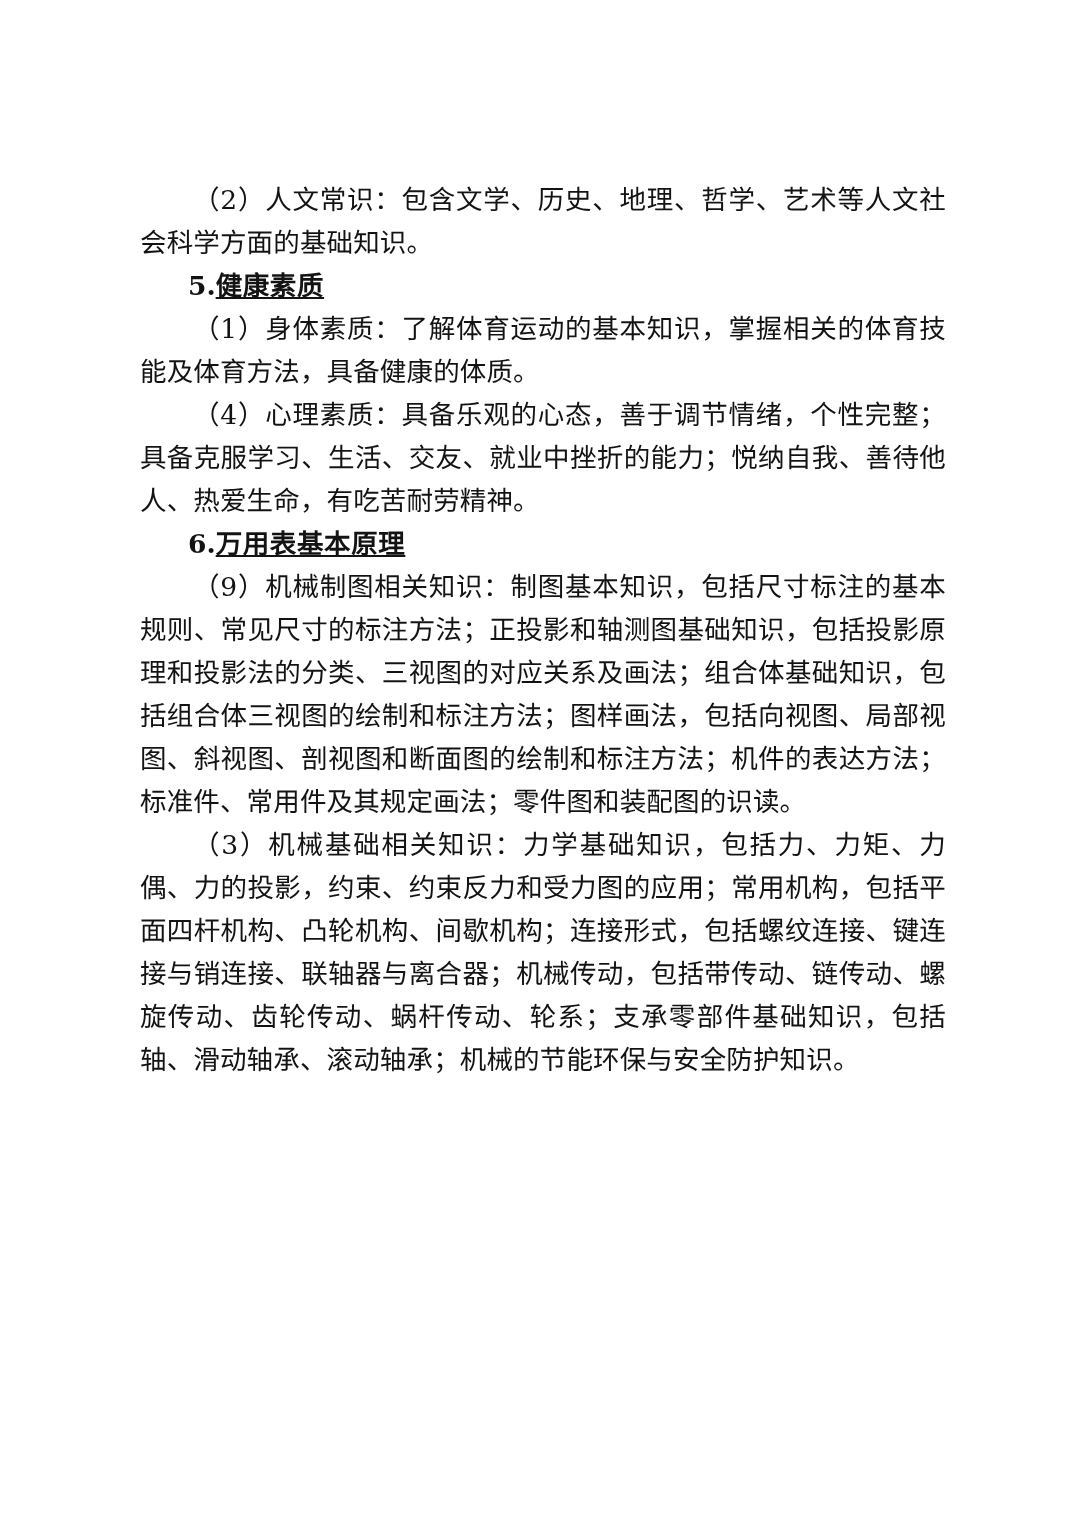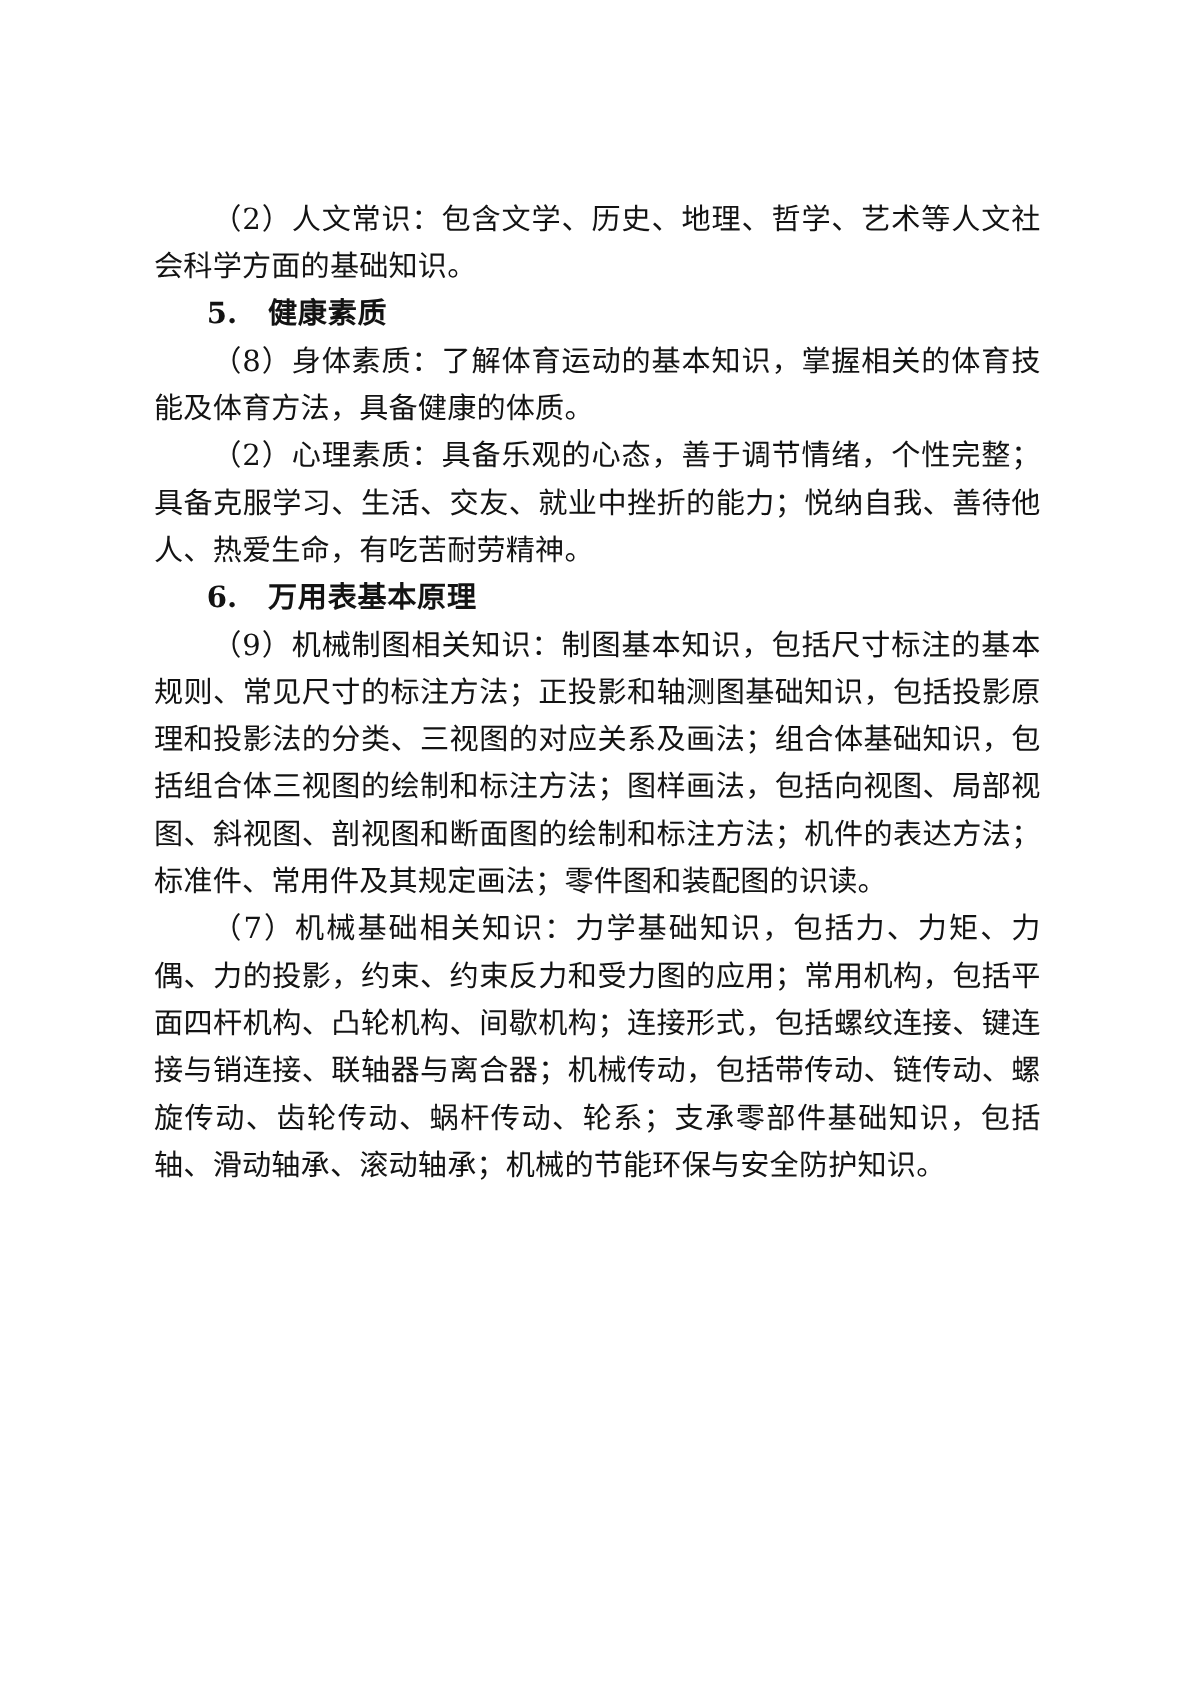--- a/index.html
+++ b/index.html
@@ -47,21 +47,22 @@
     margin: 0;
     text-indent: 48px;
     letter-spacing: 0.6px;
     font-family: "DejaVu Sans", "Liberation Sans", sans-serif;
   }
   .heading .num {
     font-family: "DejaVu Serif", "Liberation Serif", serif;
     letter-spacing: 0;
   }
   .heading .htext {
-    margin-left: 28px;
+    margin-left: 0;
+    text-decoration: underline;
   }
 
   
   .watermark {
     position: absolute;
     left: 14px;
     top: 1478px;
     display: flex;
     align-items: center;
     gap: 9px;
@@ -86,31 +87,31 @@
 <div class="page">
 
   <div class="content">
 
     <p class="para">（2）人文常识：包含文学、历史、地理、哲学、艺术等人文社会科学方面的基础知识。</p>
 
     <p class="heading">
       <span class="num">5.</span><span class="htext">健康素质</span>
     </p>
 
-    <p class="para">（8）身体素质：了解体育运动的基本知识，掌握相关的体育技能及体育方法，具备健康的体质。</p>
+    <p class="para">（1）身体素质：了解体育运动的基本知识，掌握相关的体育技能及体育方法，具备健康的体质。</p>
 
-    <p class="para">（2）心理素质：具备乐观的心态，善于调节情绪，个性完整；具备克服学习、生活、交友、就业中挫折的能力；悦纳自我、善待他人、热爱生命，有吃苦耐劳精神。</p>
+    <p class="para">（4）心理素质：具备乐观的心态，善于调节情绪，个性完整；具备克服学习、生活、交友、就业中挫折的能力；悦纳自我、善待他人、热爱生命，有吃苦耐劳精神。</p>
 
     <p class="heading">
       <span class="num">6.</span><span class="htext">万用表基本原理</span>
     </p>
 
     <p class="para">（9）机械制图相关知识：制图基本知识，包括尺寸标注的基本规则、常见尺寸的标注方法；正投影和轴测图基础知识，包括投影原理和投影法的分类、三视图的对应关系及画法；组合体基础知识，包括组合体三视图的绘制和标注方法；图样画法，包括向视图、局部视图、斜视图、剖视图和断面图的绘制和标注方法；机件的表达方法；标准件、常用件及其规定画法；零件图和装配图的识读。</p>
 
-    <p class="para">（7）机械基础相关知识：力学基础知识，包括力、力矩、力偶、力的投影，约束、约束反力和受力图的应用；常用机构，包括平面四杆机构、凸轮机构、间歇机构；连接形式，包括螺纹连接、键连接与销连接、联轴器与离合器；机械传动，包括带传动、链传动、螺旋传动、齿轮传动、蜗杆传动、轮系；支承零部件基础知识，包括轴、滑动轴承、滚动轴承；机械的节能环保与安全防护知识。</p>
+    <p class="para">（3）机械基础相关知识：力学基础知识，包括力、力矩、力偶、力的投影，约束、约束反力和受力图的应用；常用机构，包括平面四杆机构、凸轮机构、间歇机构；连接形式，包括螺纹连接、键连接与销连接、联轴器与离合器；机械传动，包括带传动、链传动、螺旋传动、齿轮传动、蜗杆传动、轮系；支承零部件基础知识，包括轴、滑动轴承、滚动轴承；机械的节能环保与安全防护知识。</p>
 
 
   </div>
 
   <div class="watermark">
     <svg class="wm-mark" width="54" height="30" viewBox="0 0 54 30">
       <path d="M4 6 C0 10, 0 21, 6 25 C12 29, 20 27, 22 21 C23 17, 20 14, 16 15 C13 16, 12 19, 14 21" fill="none" stroke="#eaeaea" stroke-width="4" stroke-linecap="round"></path>
       <circle cx="31" cy="9" r="6.5" fill="none" stroke="#eaeaea" stroke-width="4"></circle>
       <circle cx="46" cy="9" r="6.5" fill="none" stroke="#eaeaea" stroke-width="4"></circle>
     </svg>

